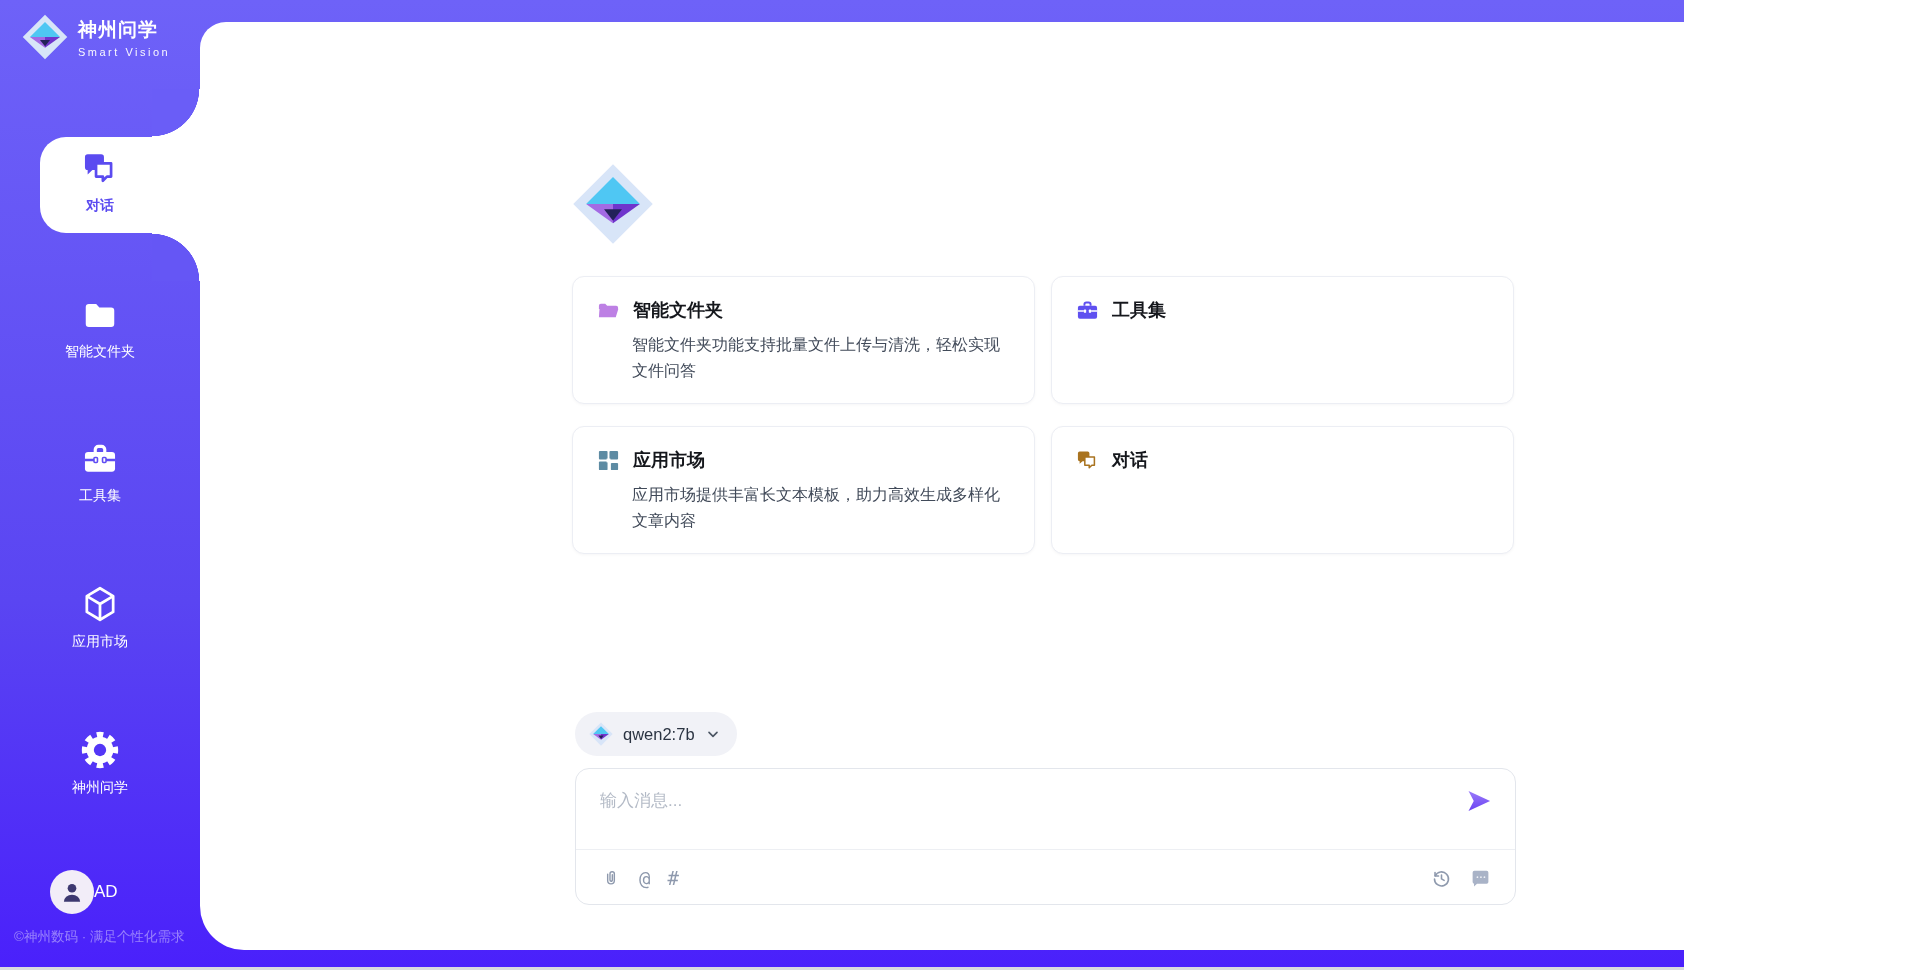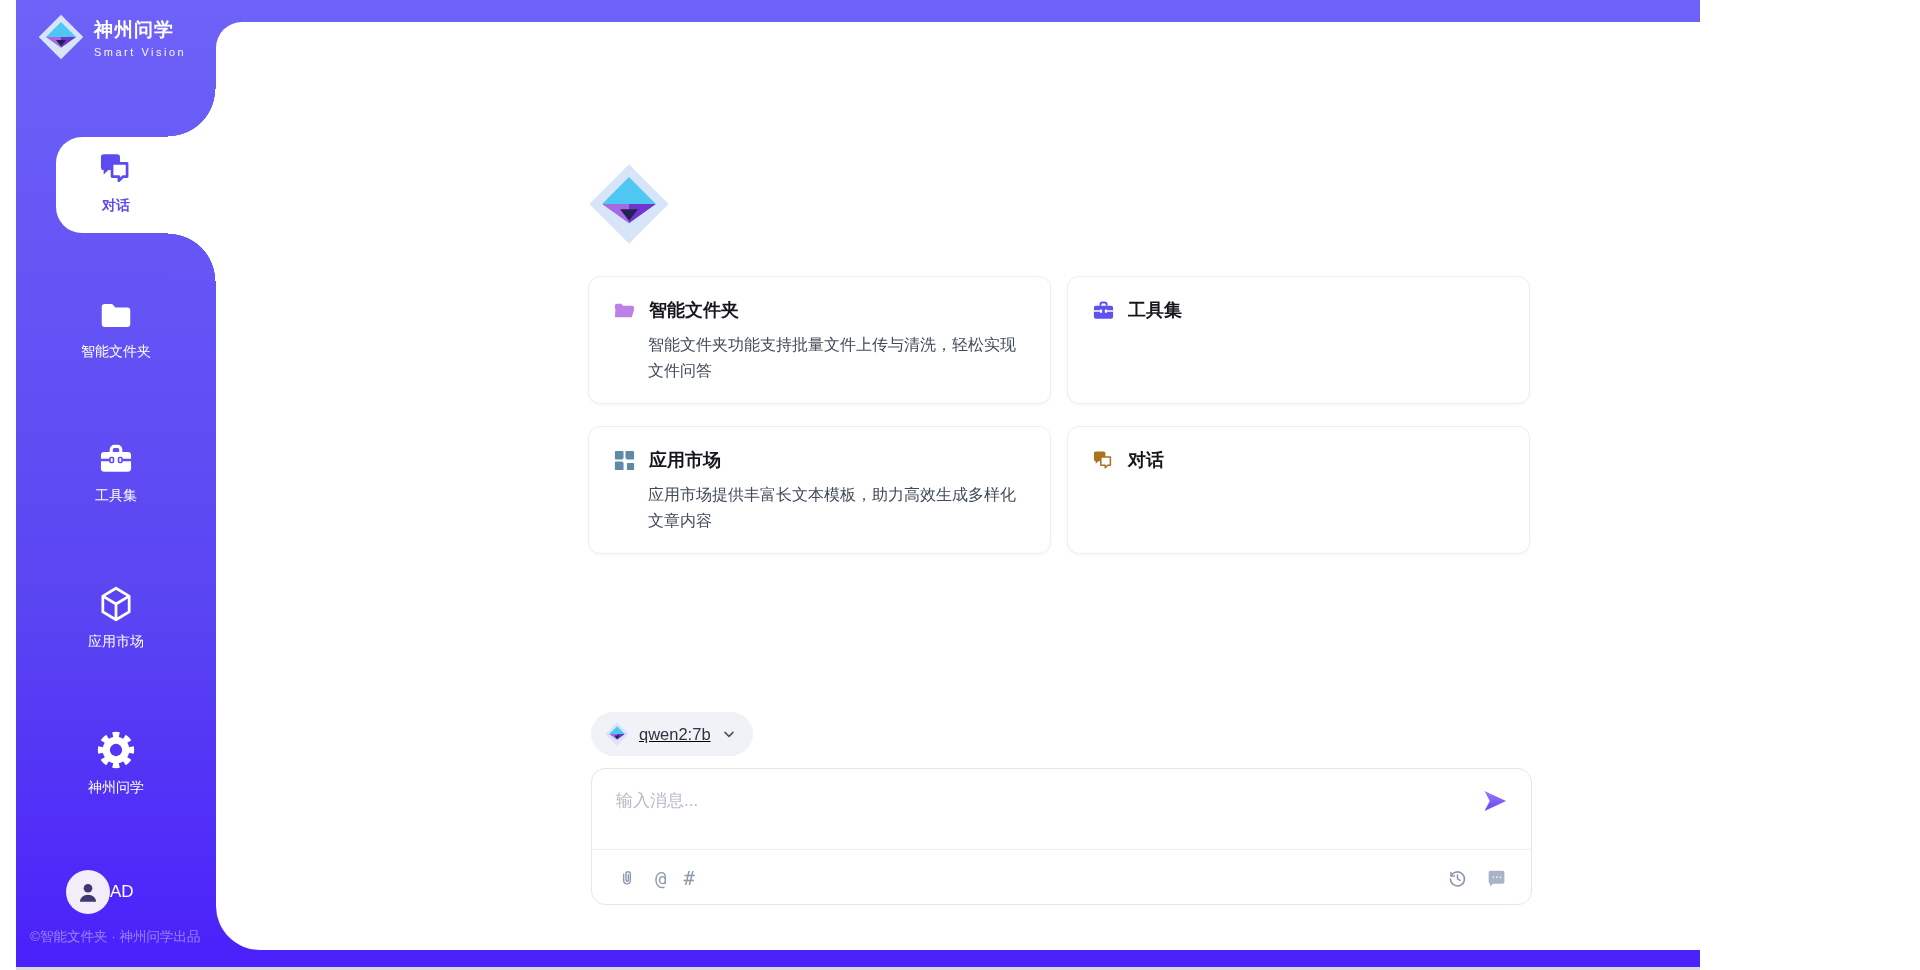--- a/index.html
+++ b/index.html
@@ -1,19 +1,19 @@
 <!DOCTYPE html>
 <html><head>
 <meta charset="utf-8">
 <style>
   * { margin:0; padding:0; box-sizing:border-box; }
   html,body { width:1920px; height:970px; overflow:hidden; }
   body { font-family:"Liberation Sans","DejaVu Sans",sans-serif; }
   #app { position:relative; width:1684px; height:970px;
-         background:linear-gradient(180deg,#6e62f8 0%,#5a45f2 62%,#4a20fb 100%);margin-left:16px; }
+         background:linear-gradient(180deg,#6e62f8 0%,#5a45f2 62%,#4a20fb 100%); }
 
   
   .main-panel { position:absolute; left:200px; top:22px; width:1698px; height:928px;
                 background:#ffffff; border-radius:26px 44px 44px 44px; z-index:2; }
   .active-pill { position:absolute; left:40px; top:137px; width:168px; height:96px;
                  background:#ffffff; border-radius:26px 0 0 26px; z-index:3; }
   .fillet-top { position:absolute; left:152px; top:89px; width:48px; height:48px; z-index:3;
                 background:radial-gradient(circle 48px at 0 0,#6a5df7 0 47px,#ffffff 47.5px); }
   .fillet-bottom { position:absolute; left:152px; top:233px; width:48px; height:48px; z-index:3;
                 background:radial-gradient(circle 48px at 0 100%,#6556f5 0 47px,#ffffff 47.5px); }
@@ -43,21 +43,21 @@
   .cards { position:absolute; left:372px; top:254px; display:grid;
            grid-template-columns:463px 463px; grid-auto-rows:128px; column-gap:16px; row-gap:22px; }
   .card { background:#ffffff; border:1px solid #eceef4; border-radius:12px; padding:21px 24px;
           box-shadow:0 1px 3px rgba(17,24,39,.04); cursor:pointer; }
   .card-head { display:flex; align-items:center; gap:13px; }
   .card-title { font-size:18px; font-weight:bold; color:#15171c; }
   .card-desc { margin:10px 0 0 35px; font-size:16px; line-height:1.6; color:#414a59; }
 
   .model-pill { position:absolute; left:375px; top:690px; height:44px; padding:0 16px 0 14px;
                 background:#f1f2f7; border-radius:22px; display:flex; align-items:center; gap:10px;
-                cursor:pointer;text-decoration:underline; }
+                cursor:pointer; }
   .model-pill .mname { font-size:16.5px; color:#2b3442; }
 
   .composer { position:absolute; left:375px; top:746px; width:941px; height:137px;
               background:#ffffff; border:1px solid #e3e6ec; border-radius:14px; }
   .composer input { position:absolute; left:24px; top:16px; width:820px; height:32px; border:none;
                     outline:none; font-size:17px; color:#2b3442; background:transparent;
                     font-family:inherit; }
   .composer input::placeholder { color:#b3bac6; }
   .send-btn { position:absolute; right:22px; top:18px; width:28px; height:28px; cursor:pointer; }
   .composer-divider { position:absolute; left:0; right:0; top:80px; height:1px; background:#edeff3; }
@@ -164,21 +164,21 @@
         <span>
           <svg width="26" height="26" viewBox="0 0 24 24">
             <circle cx="12" cy="8.5" r="4" fill="#3d3870"></circle>
             <path d="M4.5 21 a7.5 6.5 0 0 1 15 0 z" fill="#3d3870"></path>
           </svg>
         </span>
       </span>
       <span class="uname">AD</span>
     </div>
 
-    <div class="side-footer">©智能文件夹 · 神州问学出品</div>
+    <div class="side-footer">©神州数码 · 满足个性化需求</div>
   </div>
 
   <div style="position:absolute; left:200px; top:22px; width:1698px; height:928px; z-index:5;">
 
     <div class="greeting">
       <span>
         <svg width="82" height="82">
             <use href="#sym-diamond"></use>
           </svg>
       </span>

